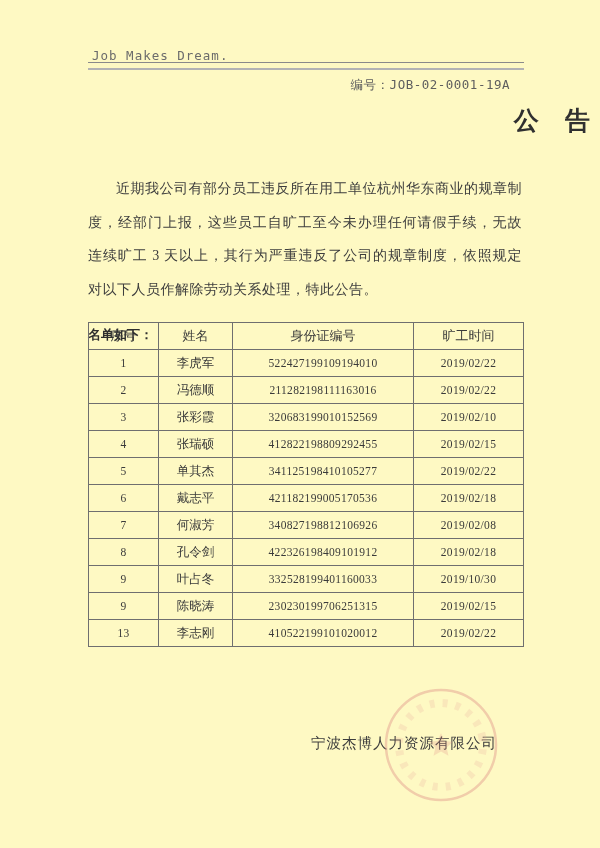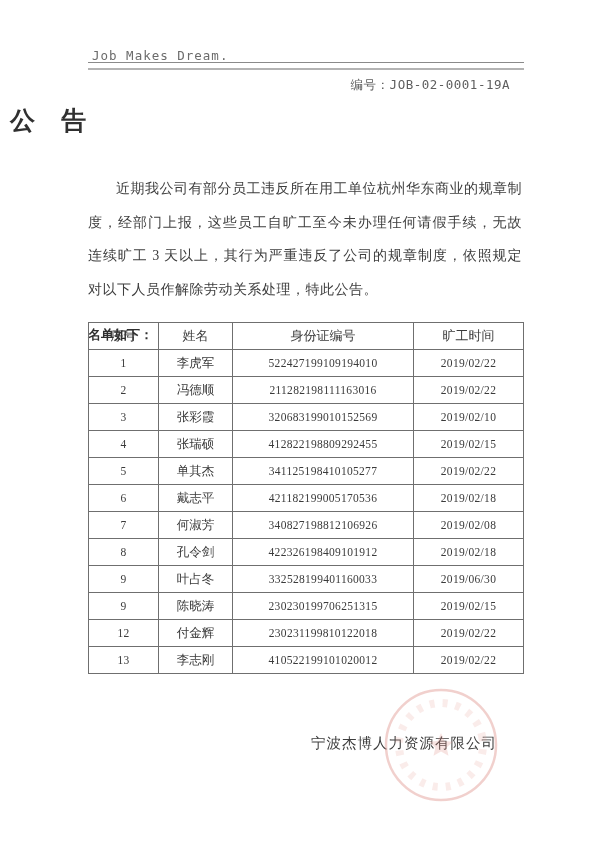--- a/index.html
+++ b/index.html
@@ -1,20 +1,20 @@
 <!DOCTYPE html>
 <html><head>
 <meta charset="utf-8">
 <style>
   html,body { margin:0; padding:0; background:#e9e9e9; }
   .page {
     position: relative;
     width: 600px; height: 848px;
     margin: 0 auto;
-    background: #ffffff;
+    background: #fef9c3;
     font-family: "Liberation Serif", "DejaVu Serif", serif;
     color: #3d3d3d;
     overflow: hidden;
   }
   
   .letterhead { position:absolute; left:88px; top:46px; width:436px; height:26px; }
   .slogan {
     position:absolute; left:4px; top:2px;
     font-family:"DejaVu Sans Mono","Liberation Mono",monospace;
     font-size:12.5px; color:#6b6b6b; letter-spacing:1px;
@@ -23,21 +23,21 @@
     position:absolute; right:14px; top:2px;
     font-size:12.5px; color:#5e5e5e; letter-spacing:.5px;margin-top:29px;
   }
   .docno .num { font-family:"DejaVu Sans Mono","Liberation Mono",monospace; }
   .rule-top { position:absolute; left:0; right:0; top:62px; border-top:1px solid #8a8a8a; }
   .rule-bottom { position:absolute; left:0; right:0; top:68px; border-top:2px solid #b3b3b3; }
   .hr-wrap { position:absolute; left:88px; width:436px; top:0; }
   
   .title {
     position:absolute; top:104px; left:0; width:100%;
-    margin:0; text-align:left;
+    margin:0; text-align:right;
     font-size:25px; font-weight:bold; color:#303030;
     letter-spacing:10px; text-indent:10px;
   }
   
   .body-par {
     position:absolute; top:172px; left:88px; width:434px;
     margin:0;
     font-size:14px; line-height:33.5px;
     text-align:justify; text-indent:2em;
     color:#3d3d3d; letter-spacing:.5px;
@@ -161,33 +161,27 @@
         <tr>
           <td>8</td>
           <td>孔令剑</td>
           <td>422326198409101912</td>
           <td>2019/02/18</td>
         </tr>
         <tr>
           <td>9</td>
           <td>叶占冬</td>
           <td>332528199401160033</td>
-          <td>2019/06/30</td>
+          <td>2019/10/30</td>
         </tr>
         <tr>
           <td>9</td>
           <td>陈晓涛</td>
           <td>230230199706251315</td>
           <td>2019/02/15</td>
-        </tr>
-        <tr>
-          <td>12</td>
-          <td>付金辉</td>
-          <td>230231199810122018</td>
-          <td>2019/02/22</td>
         </tr>
         <tr>
           <td>13</td>
           <td>李志刚</td>
           <td>410522199101020012</td>
           <td>2019/02/22</td>
         </tr>
       </tbody>
   </table>
 

